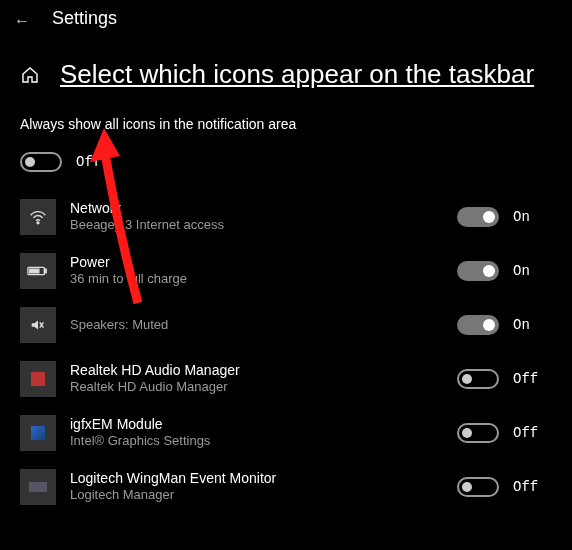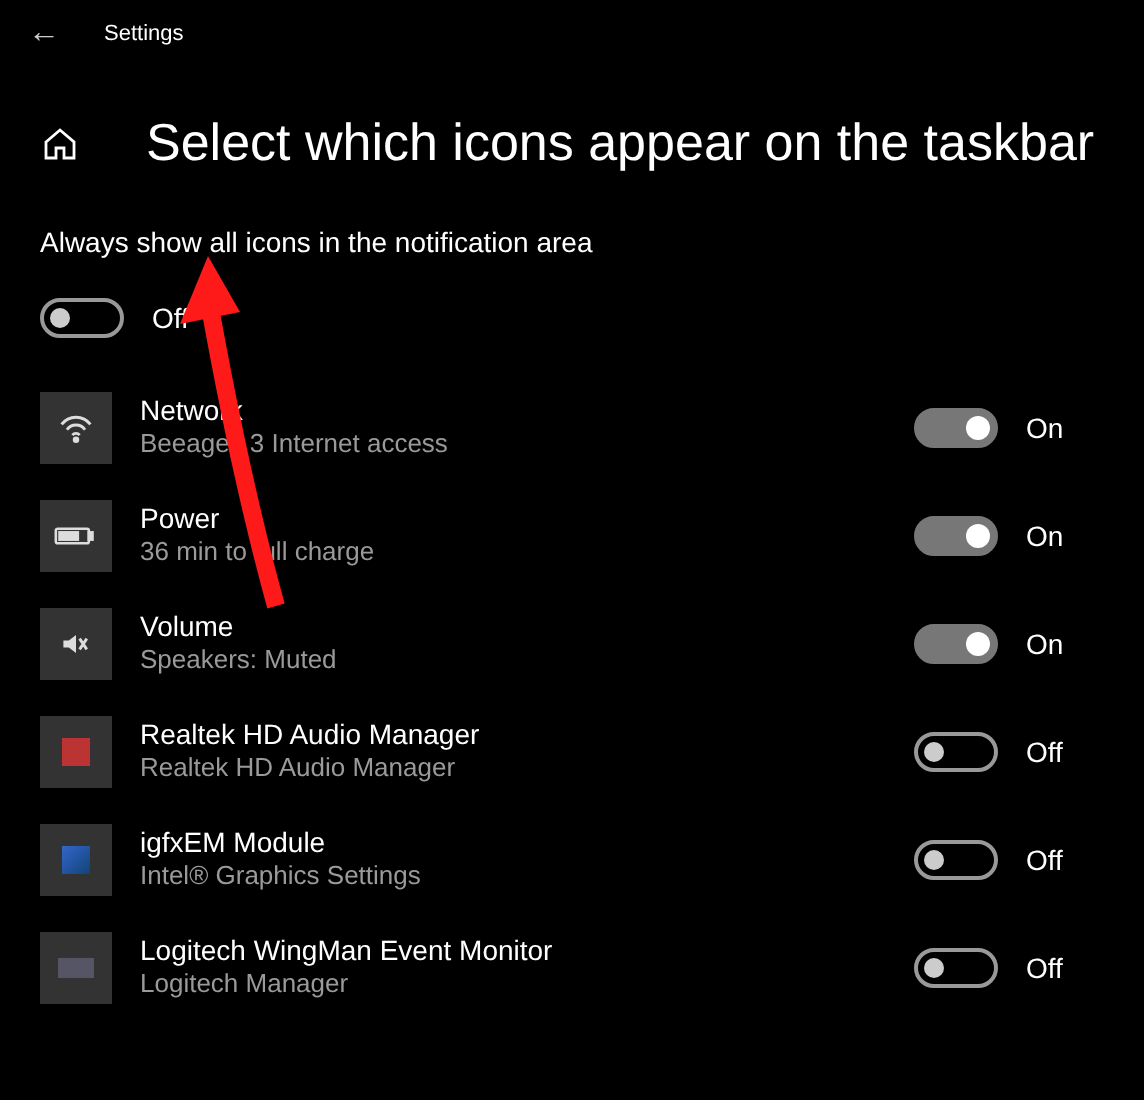--- a/index.html
+++ b/index.html
@@ -19,28 +19,29 @@
       gap: 20px;
     }
     .back-arrow {
       font-size: 16px;
       color: #ccc;
       cursor: pointer;
       width: 20px;
       text-align: center;
     }
     .settings-label {
-      font-size: 11px;
+      font-size: 18px;
       color: #fff;
     }
     .title-row {
       display: flex;
       align-items: center;
       padding: 22px 20px 26px 20px;
-      gap: 33px;
+      gap: 20px;
+      text-decoration: underline;
     }
     .home-icon {
       width: 20px;
       height: 20px;
       flex-shrink: 0;
     }
     .page-title {
       font-size: 26px;
       font-weight: 300;
       color: #fff;
@@ -128,20 +129,21 @@
       width: 12px;
       height: 12px;
       border-radius: 50%;
       background: #fff;
       top: 2px;
       right: 2px;
     }
     .toggle-state {
       font-size: 14px;
       color: #fff;
+      font-family: Liberation Mono, monospace;
     }
     .arrow-anno {
       position: absolute;
       pointer-events: none;
       z-index: 10;
     }
     
     .ic-square-red { width:14px; height:14px; background:#b33; }
     .ic-square-blue { width:14px; height:14px; background:linear-gradient(135deg,#36c,#147); }
     .ic-square-grey { width:18px; height:10px; background:#556; }
@@ -210,21 +212,20 @@
   </div>
 
   <div class="item">
     <div class="item-icon">
       <svg viewBox="0 0 20 20" width="18" height="18" fill="#ddd">
         <path d="M3 8 H6 L10 5 V15 L6 12 H3 Z"></path>
         <path d="M12 7 L16 13 M16 7 L12 13" stroke="#ddd" stroke-width="1.6" fill="none"></path>
       </svg>
     </div>
     <div class="item-text">
-      <div class="item-title">Volume</div>
       <div class="item-sub">Speakers: Muted</div>
     </div>
     <div class="toggle-wrap">
       <div class="toggle on"></div>
       <div class="toggle-state">On</div>
     </div>
   </div>
 
   <div class="item">
     <div class="item-icon">

